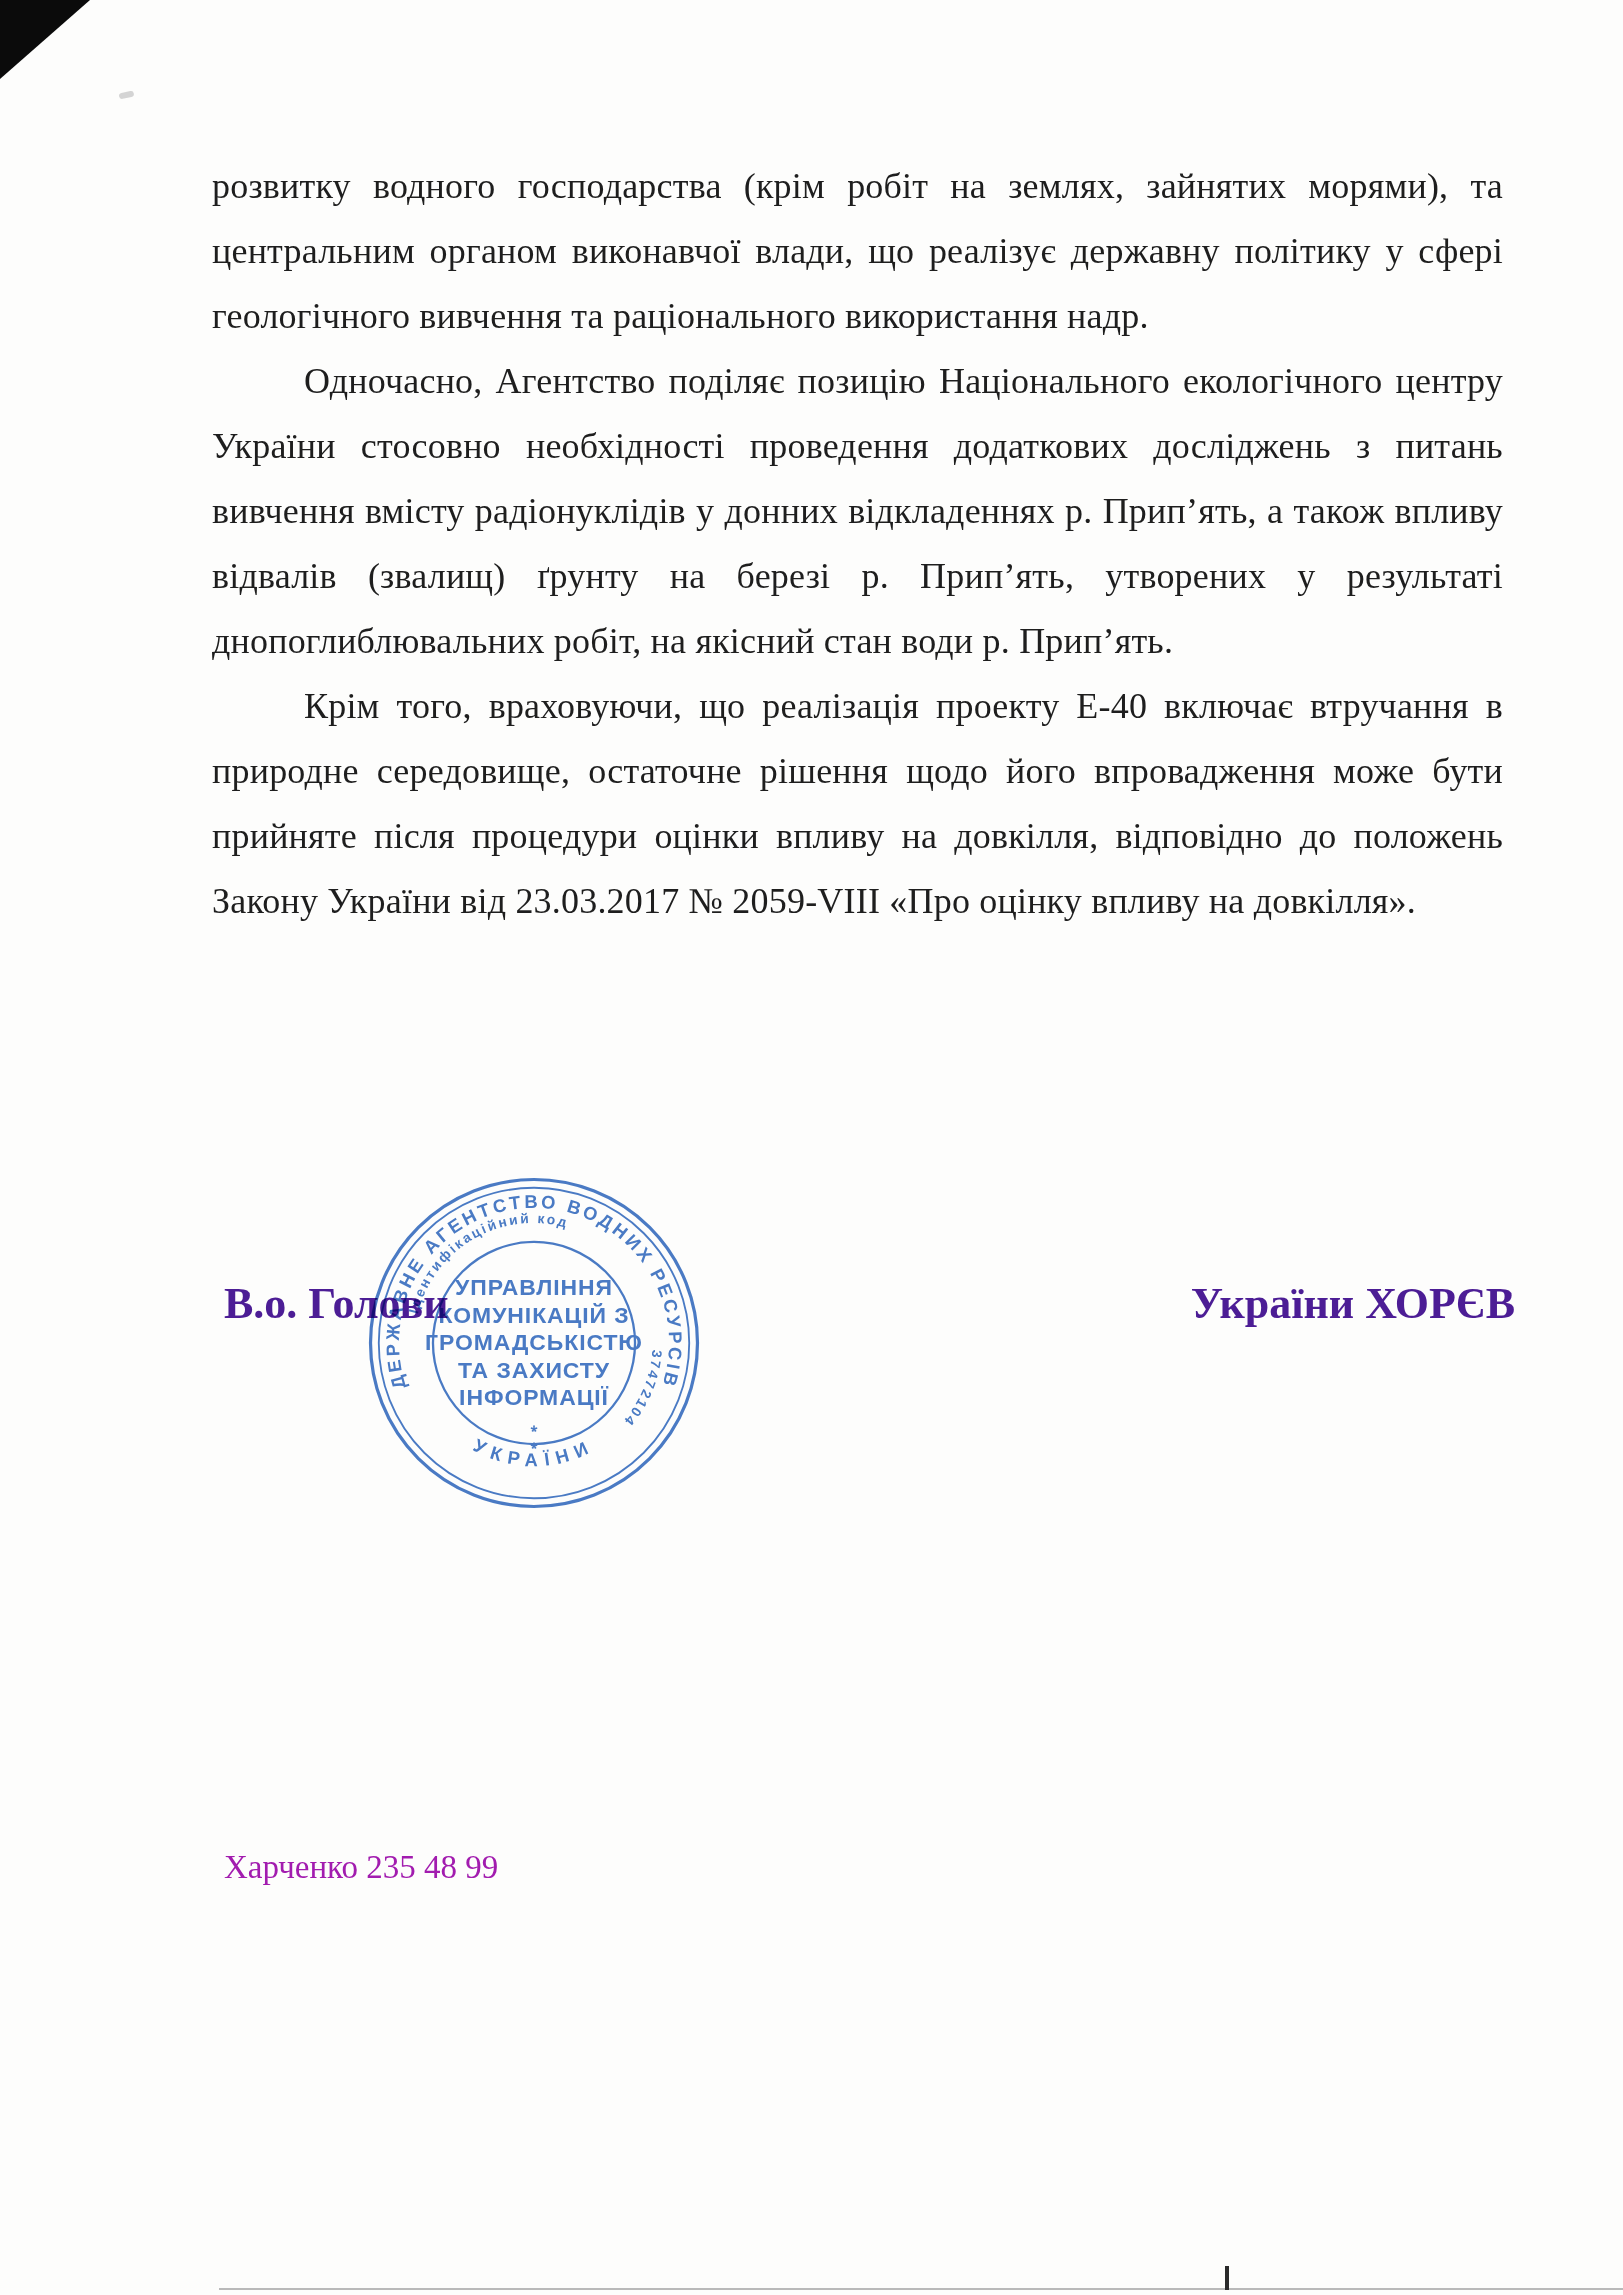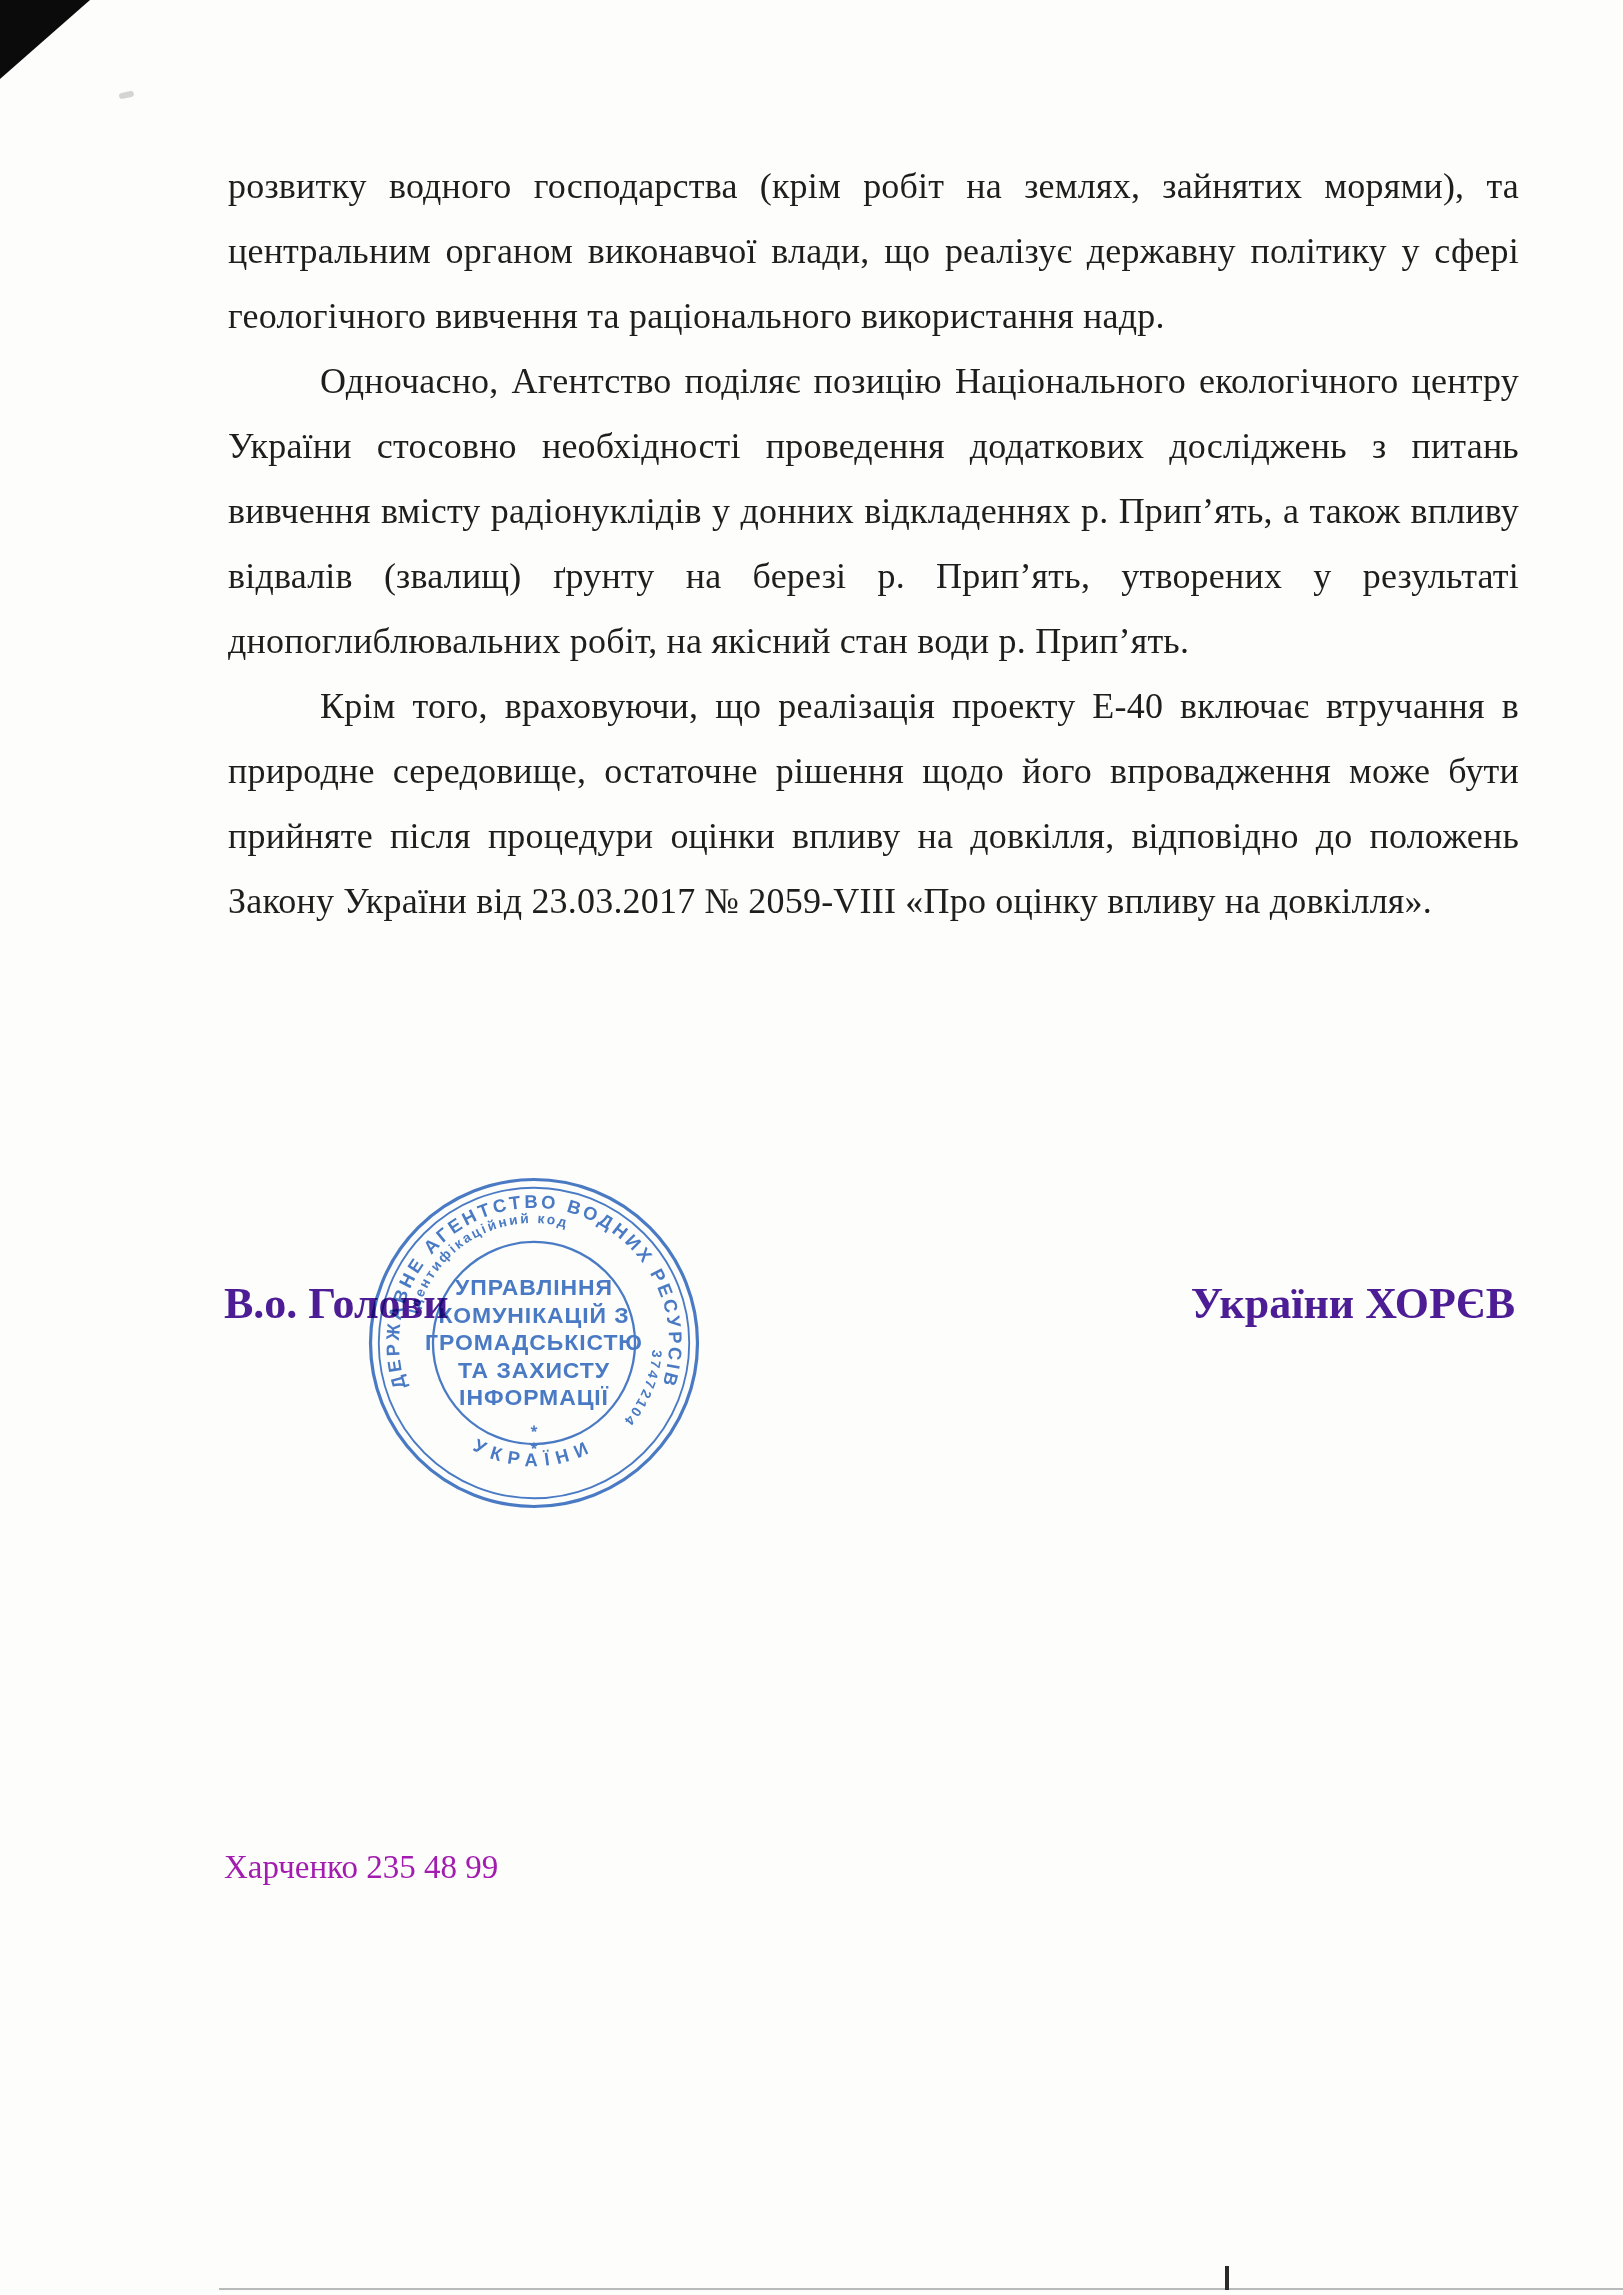--- a/index.html
+++ b/index.html
@@ -31,21 +31,21 @@
     position: absolute; left: 219px; top: 2288px;
     width: 1405px; height: 1.8px; background: #b9b9b9;
   }
   .bottom-tick {
     position: absolute; left: 1225px; top: 2266px;
     width: 3.7px; height: 24px; background: #2a2a2a;
   }
 
   
   .content {
-    position: absolute; left: 228px; top: 154px; width: 1291px;
+    position: absolute; left: 212px; top: 154px; width: 1291px;
     font-size: 36px; line-height: 65px;
     text-align: justify;
     letter-spacing: 0.2px;
   }
   .content p { margin: 0; }
   .content p.indent { text-indent: 92px; }
 
   .sig-row {
     position: absolute; left: 224px; top: 1278px; width: 1291px;
     display: flex; justify-content: space-between; align-items: baseline;

